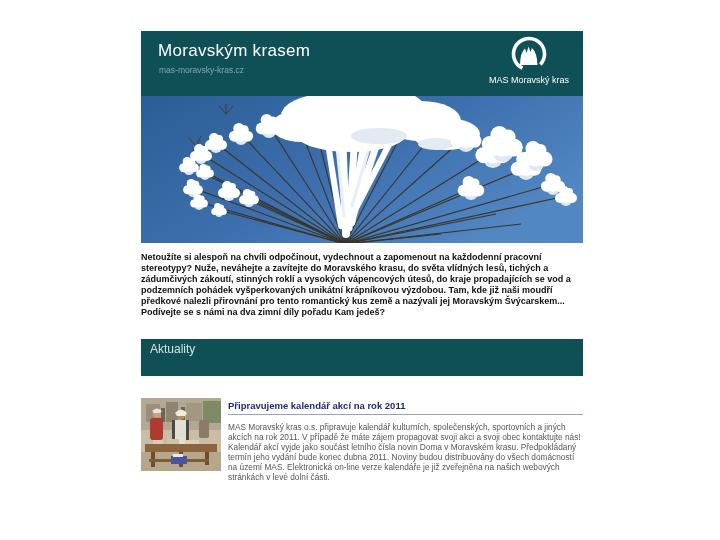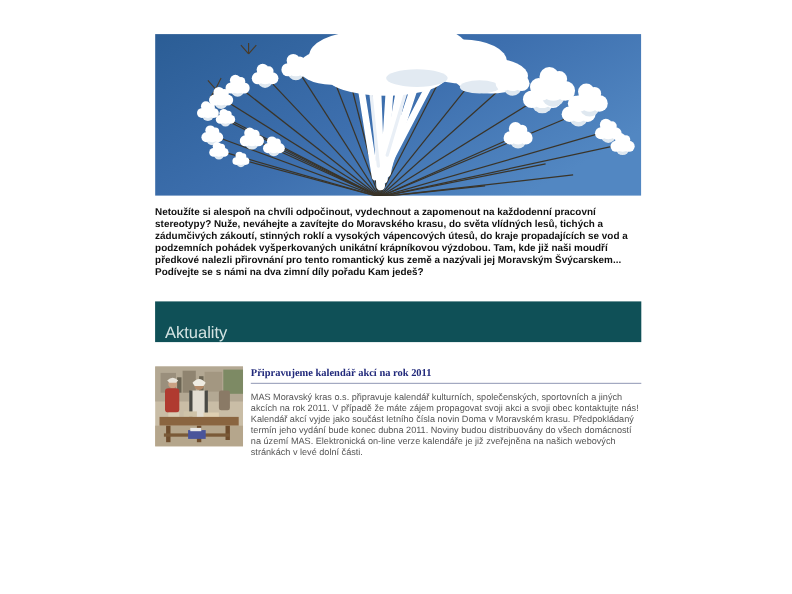--- a/index.html
+++ b/index.html
@@ -18,36 +18,47 @@
 
   
   .hero{display:block;height:147px;width:442px;}
 
   
   .intro{width:442px;font-size:9px;line-height:11px;font-weight:bold;
          color:#101010;text-align:left;}
 
   
   .section-bar{margin-top:21px;height:37px;background:#0f5057;position:relative;}
-  .section-bar span{position:absolute;left:9px;top:20px;color:#d4e4e3;font-size:15px;}
+  .section-bar span{position:absolute;left:9px;top:3px;color:#d4e4e3;font-size:12px;}
 
   
   .article{margin-top:22px;display:flex;align-items:flex-start;}
   .thumb{width:80px;height:73px;flex:0 0 80px;margin-right:7px;cursor:pointer;}
   .article-text{flex:1;}
-  .article-title{color:#20287a;font-size:9.5px;font-weight:bold;margin:2px 0 3px 0;cursor:pointer;font-family:Liberation Serif, serif;}
+  .article-title{color:#20287a;font-size:9.5px;font-weight:bold;margin:2px 0 3px 0;cursor:pointer;}
   .article-divider{border:none;border-top:1px solid #9aa0bb;margin:0 0 7px 0;}
   .article-body{font-size:8.3px;line-height:10px;color:#555555;}
 </style>
 </head>
 <body>
 
 <div class="canvas">
   <div class="content">
 
+    <div class="site-header">
+      <div class="site-title">Moravským krasem</div>
+      <div class="site-tagline">mas-moravsky-kras.cz</div>
+      <div class="logo-block">
+        <svg class="logo-icon" width="44" height="42" viewBox="0 0 44 42">
+          <circle cx="22" cy="19" r="15.5" fill="none" stroke="#ffffff" stroke-width="3.6" pathLength="100" stroke-dasharray="80 20" transform="rotate(115 22 19)"></circle>
+          <path d="M13,30 Q13,18 18,13.5 L19.5,18 L21.5,11.5 L23.5,17 L25,13 Q30,17.5 30.5,30 Z" fill="#ffffff"></path>
+        </svg>
+        <span class="logo-label">MAS Moravský kras</span>
+      </div>
+    </div>
 
     <svg class="hero" viewBox="0 0 442 147" preserveAspectRatio="none">
       <defs>
         <linearGradient id="sky" x1="0" y1="0" x2="1" y2="0.6">
           <stop offset="0" stop-color="#2b5d95"></stop>
           <stop offset="0.55" stop-color="#3d6fae"></stop>
           <stop offset="1" stop-color="#5287c2"></stop>
         </linearGradient>
         <g id="clump">
           <circle cx="0" cy="4" r="6" fill="#dfe8f0"></circle>

